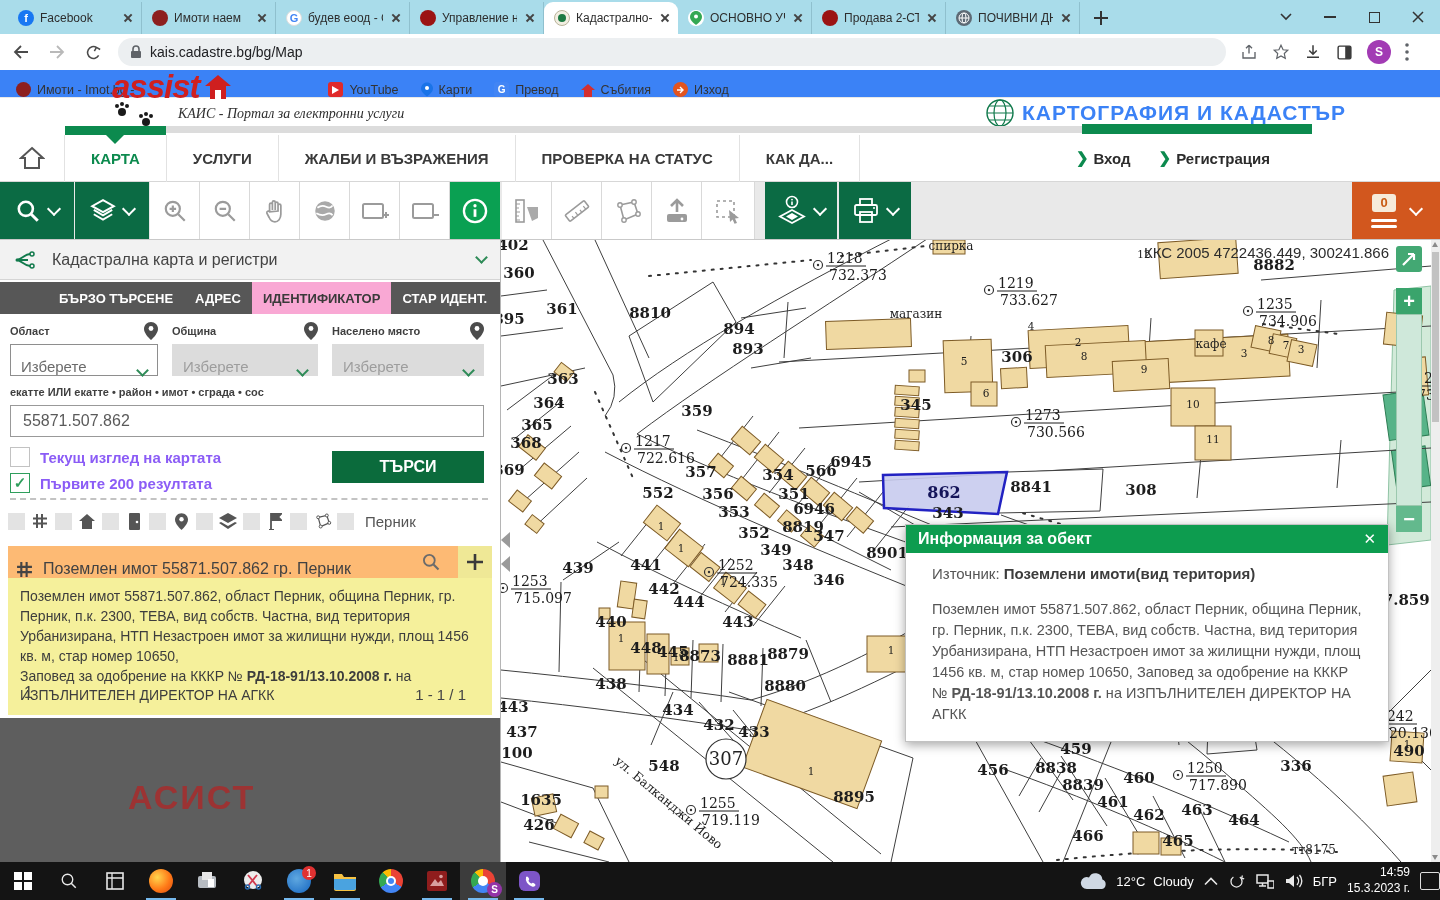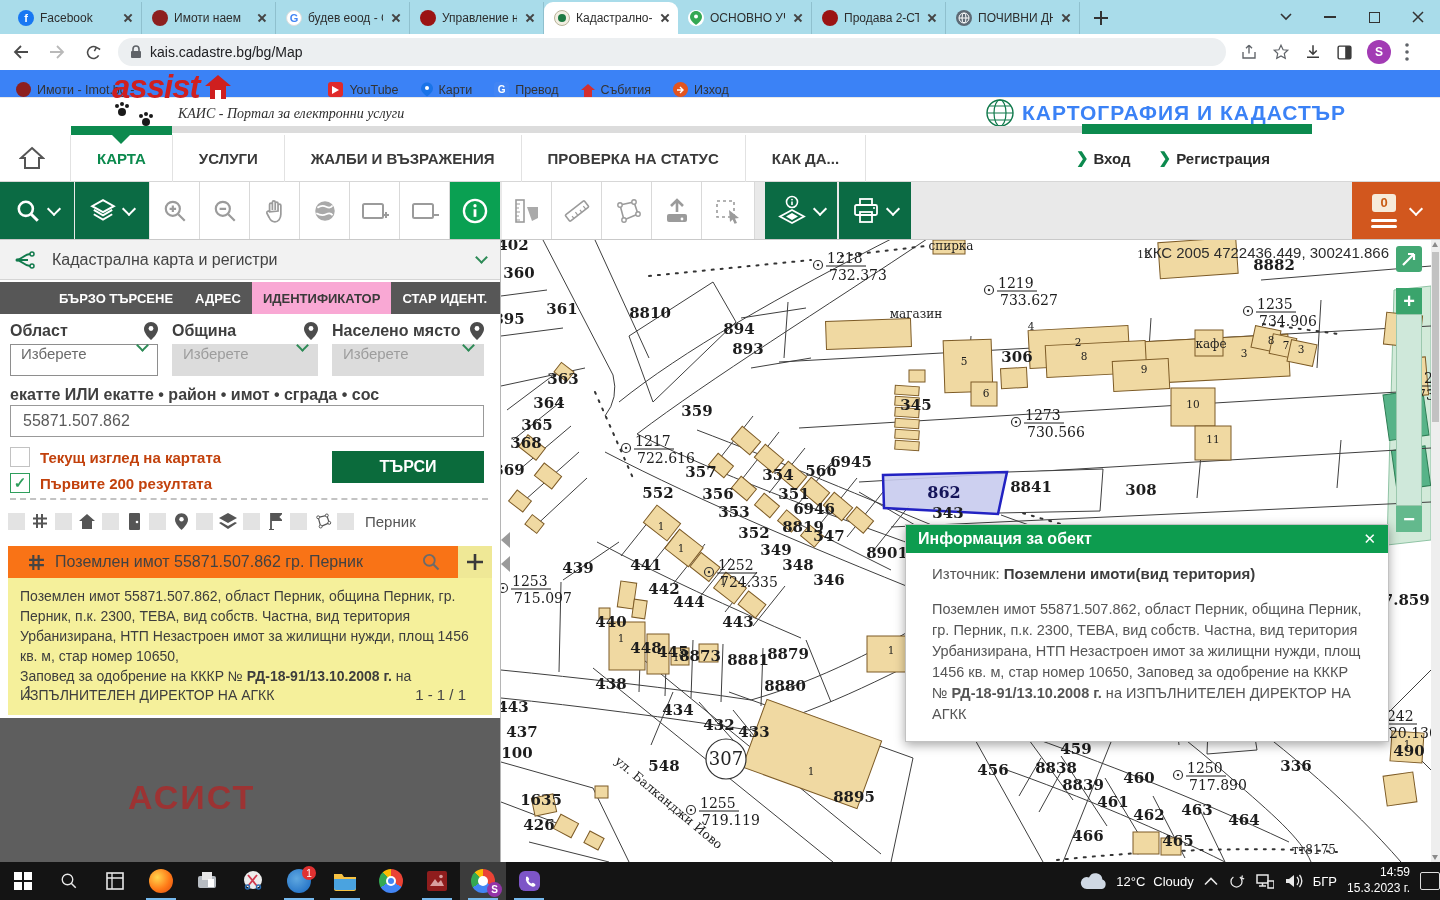--- a/index.html
+++ b/index.html
@@ -41,21 +41,21 @@
   
   .siteheader { left:0; top:98px; width:1440px; height:37px; background:#fff; }
   .portal-text { position:absolute; left:178px; top:8px; font-family:"Liberation Serif", serif; font-style:italic; font-size:14px; color:#2e2e2e; }
   .agency { position:absolute; left:1022px; top:3px; font-size:21px; font-weight:bold; letter-spacing:1px; color:#3b82f6; }
   .greybar { position:absolute; left:130px; top:28px; width:952px; height:7px; background:#dcdcdc; }
   .greenbar { position:absolute; left:1082px; top:26px; width:230px; height:10px; background:#0c8a4e; }
   .assistlogo { position:absolute; left:112px; top:-30px; width:150px; height:60px; z-index:30; }
   .assist-word { font-size:33px; font-weight:bold; font-style:italic; color:#cf1f1f; letter-spacing:-1px; }
   .sitenav { left:0; top:135px; width:1440px; height:47px; background:#fff; border-bottom:1px solid #d7d7d7; display:flex; align-items:center; }
   .nav-item { height:47px; display:flex; align-items:center; padding:0 26px; font-size:15px; font-weight:bold; color:#3a3a3a; border-left:1px solid #e2e2e2; cursor:pointer; position:relative; }
-  .nav-item.active { color:#0c8a4e;margin-left:6px; }
+  .nav-item.active { color:#0c8a4e; }
   .nav-ind { position:absolute; left:0; top:-9px; width:100%; height:9px; background:#0c8a4e; }
   .nav-ind::after { content:""; position:absolute; left:50%; top:9px; margin-left:-9px; border-left:9px solid transparent; border-right:9px solid transparent; border-top:9px solid #0c8a4e; }
   .homebtn { width:64px; height:47px; display:flex; align-items:center; justify-content:center; cursor:pointer; }
   .authlinks { margin-left:auto; display:flex; gap:28px; padding-right:170px; }
   .auth { font-size:15px; font-weight:bold; color:#2c2c2c; cursor:pointer; display:flex; align-items:center; gap:5px; }
   .gchev { color:#0c8a4e; font-weight:bold; font-size:15px; }
   
   .maptoolbar { left:0; top:182px; width:1440px; height:58px; background:#e9e9e9; border-bottom:1px solid #c9c9c9; }
   .tbtn { position:absolute; top:0; height:57px; display:flex; align-items:center; justify-content:center; cursor:pointer; }
   .tbtn.white { background:#fff; border-right:1px solid #d9d9d9; }
@@ -65,35 +65,35 @@
   .chev { width:10px; height:10px; border-right:2.5px solid #fff; border-bottom:2.5px solid #fff; transform:rotate(45deg); margin-left:8px; margin-top:-4px; }
   .qbadge { width:24px; height:18px; background:#f6ead9; border-radius:3px; color:#c85a12; font-size:13px; font-weight:bold; display:flex; align-items:center; justify-content:center; margin-bottom:4px; }
   .hamb { width:26px; height:3px; background:#fff; border-radius:2px; margin-top:3px; }
   
   .sidebar { left:0; top:240px; width:501px; height:622px; background:#fff; border-right:1px solid #b5b5b5; }
   .layer-row { position:absolute; left:0; top:0; width:500px; height:40px; background:#f2f2f2; border-bottom:1px solid #d5d5d5; display:flex; align-items:center; padding:0 14px; gap:14px; cursor:pointer; }
   .layer-text { font-size:16px; color:#444; flex:1; }
   .sbtabs { position:absolute; left:0; top:42px; width:500px; height:32px; background:#575757; display:flex; align-items:stretch;padding-left:48px; }
   .sbtab { display:flex; align-items:center; padding:0 11px; color:#fff; font-size:13px; font-weight:bold; cursor:pointer; white-space:nowrap; }
   .sbtab.active { background:#f9a8d4; color:#3a3a3a; }
-  .fldlabel { font-size:16px; font-weight:bold; color:#3f3f3f; }
-  .selbox { height:32px; border:1px solid #8e8e8e; background:#fff; display:flex; align-items:flex-start; padding:0 10px; font-size:15px; color:#6b6b6b; justify-content:space-between; cursor:pointer; }
+  .fldlabel { font-size:11px; font-weight:bold; color:#3f3f3f; }
+  .selbox { height:32px; border:1px solid #8e8e8e; background:#fff; display:flex; align-items:flex-end; padding:0 10px; font-size:15px; color:#6b6b6b; justify-content:space-between; cursor:pointer; }
   .selbox.dis { background:#dcdcdc; border-color:#dcdcdc; color:#9d9d9d; }
   .selchev { width:9px; height:9px; border-right:2.5px solid #2e8b57; border-bottom:2.5px solid #2e8b57; transform:rotate(45deg); margin-top:-4px; }
   .ekinput { position:absolute; left:10px; top:165px; width:474px; height:32px; border:1px solid #999; font-size:16px; color:#5a5a5a; padding:0 12px; }
   .cbrow { position:absolute; display:flex; align-items:center; gap:10px; cursor:pointer; }
   .cbox { width:20px; height:20px; background:#fff; border:1px solid #c2c2c2; display:flex; align-items:center; justify-content:center; font-size:15px; color:#2f9e5c; font-weight:bold; }
-  .cblabel { font-size:15px; font-weight:bold; color:#c2410c; }
+  .cblabel { font-size:15px; font-weight:bold; color:#8b5cf6; }
   .searchbtn { position:absolute; left:332px; top:211px; width:152px; height:32px; background:#0b6b3c; color:#fff; font-size:16px; font-weight:bold; display:flex; align-items:center; justify-content:center; cursor:pointer; }
   .dashsep { position:absolute; left:10px; top:258px; width:478px; border-top:2px dashed #c3c3c3; }
   .filterrow { position:absolute; left:8px; top:272px; display:flex; align-items:center; gap:5px; }
   .fcb { width:17px; height:17px; background:#e3e3e3; }
   .ficon { width:20px; height:18px; display:flex; align-items:center; justify-content:center; }
   .filter-all { font-size:15px; color:#555; margin-left:6px; }
-  .reshdr { position:absolute; left:8px; top:306px; width:484px; height:32px; background:#f97316; display:flex; align-items:center; gap:10px; padding-left:20px; cursor:pointer; }
+  .reshdr { position:absolute; left:8px; top:306px; width:484px; height:32px; background:#fdba74; display:flex; align-items:flex-end; gap:10px; padding-left:8px; cursor:pointer; }
   .reshdr-text { font-size:16px; color:#424242; flex:1; }
   .rescell { width:34px; height:32px; display:flex; align-items:center; justify-content:center; cursor:pointer; }
   .rescell.yellow { background:#efe896; }
   .resbody { position:absolute; left:8px; top:338px; width:484px; background:#f5f09b; padding:9px 12px; font-size:14px; color:#3d3d3d; line-height:1.42; white-space:pre-line; }
   .pag1 { position:absolute; left:24px; top:444px; font-size:16px; color:#444; }
   .pag2 { position:absolute; right:34px; top:446px; font-size:15px; color:#444; }
   .sb-grey { position:absolute; left:0; top:478px; width:500px; height:144px; background:#5e5e5e; }
   .wm { position:absolute; left:128px; top:60px; font-size:34px; font-weight:bold; letter-spacing:2px; color:#9c3333; }
   
   .maparea { left:501px; top:240px; width:930px; height:622px; background:#fff; overflow:hidden; }

